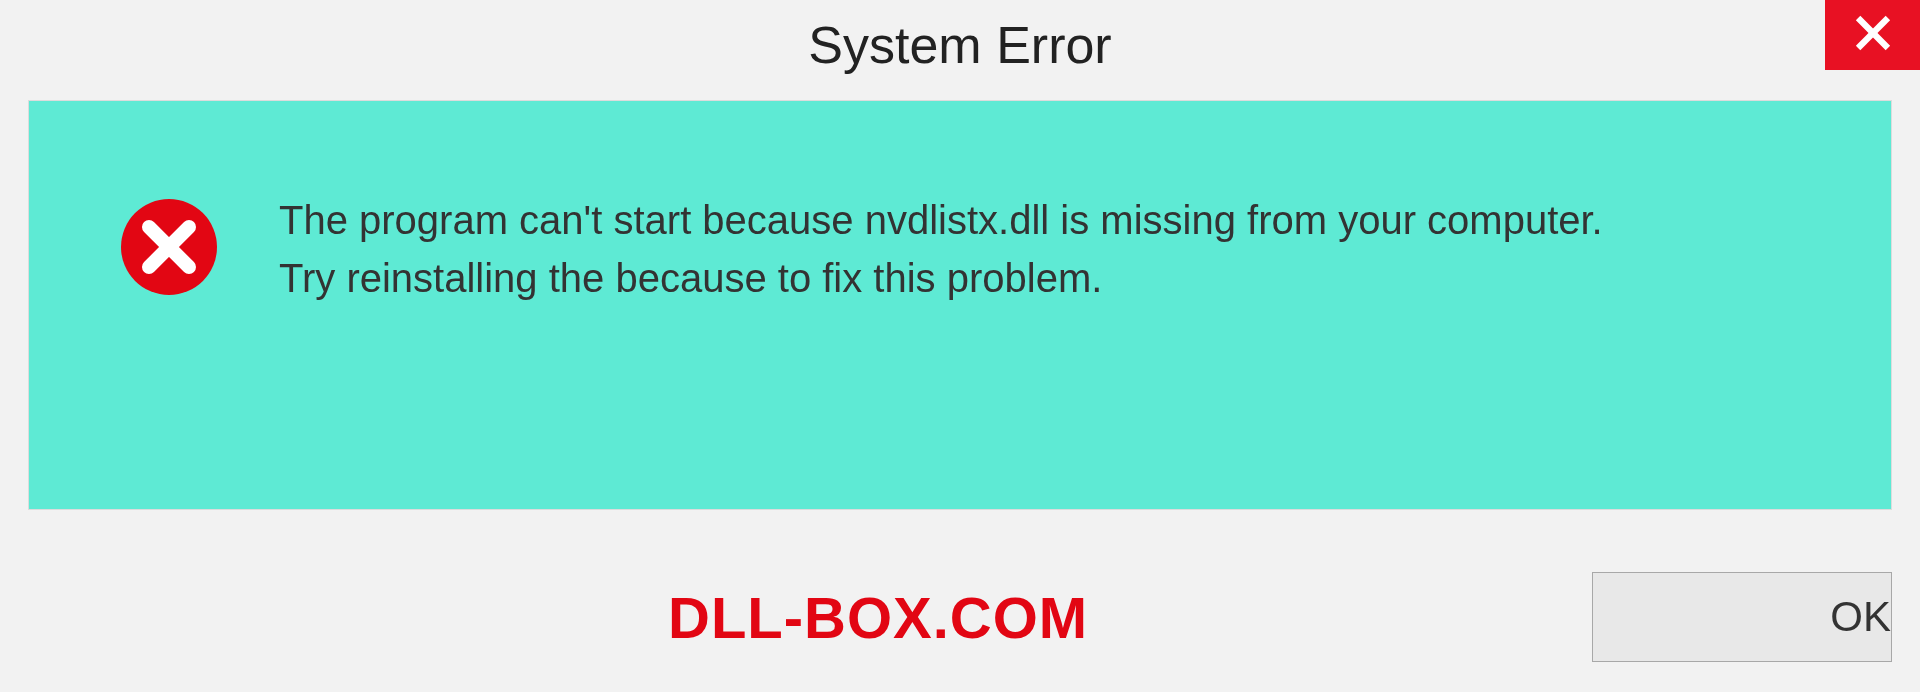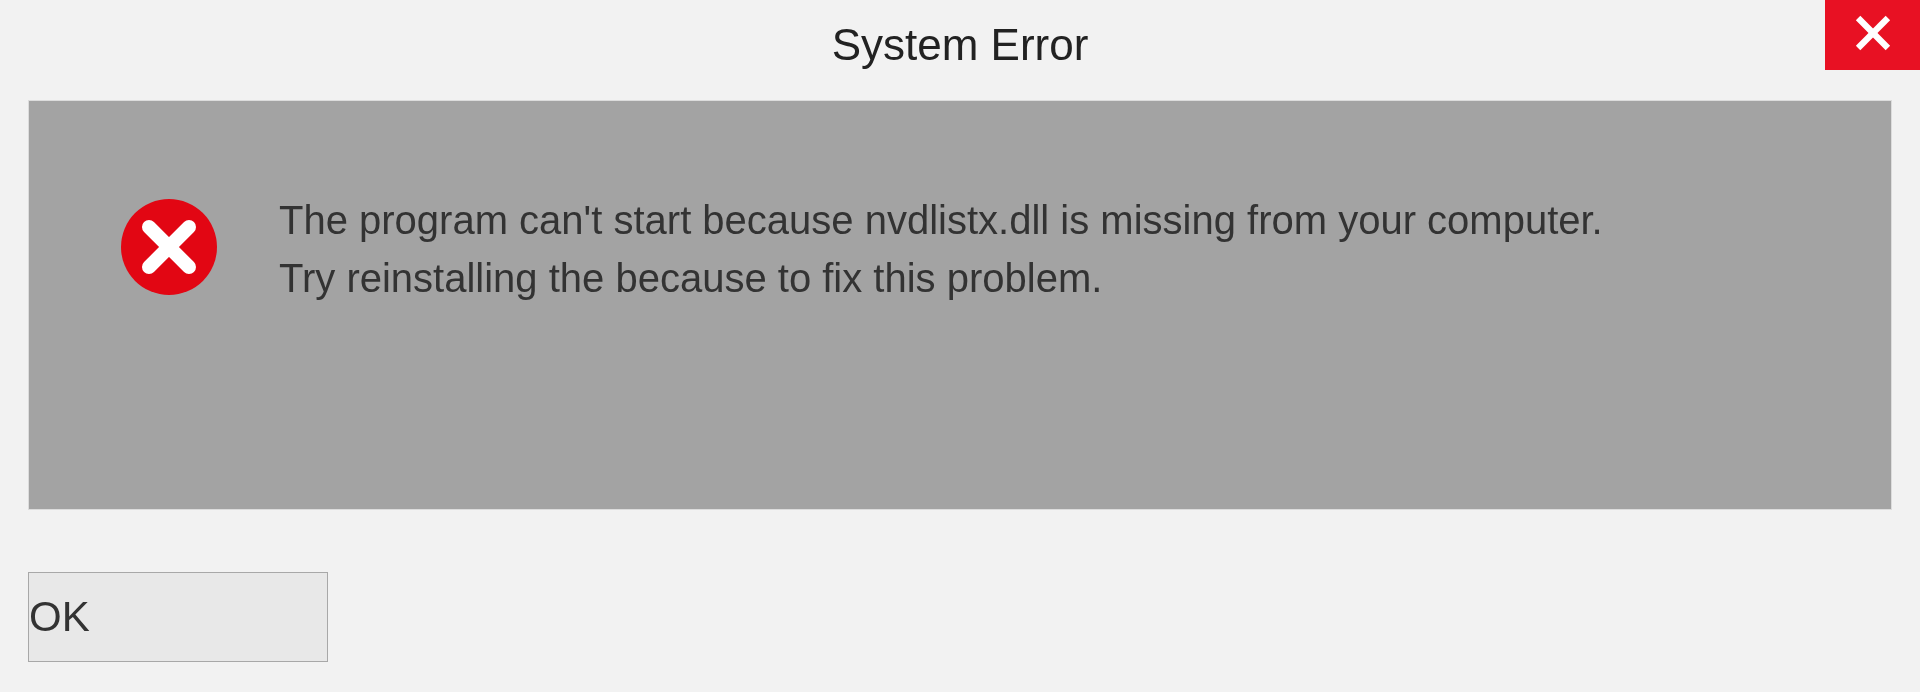--- a/index.html
+++ b/index.html
@@ -16,21 +16,21 @@
       overflow: hidden;
     }
     .titlebar {
       position: relative;
       height: 90px;
       display: flex;
       align-items: center;
       justify-content: center;
     }
     .title-text {
-      font-size: 44px;
+      font-size: 52px;
       font-weight: 400;
       color: #222;
     }
     .close-btn {
       position: absolute;
       top: 0;
       right: 0;
       width: 95px;
       height: 70px;
       background: #e81123;
@@ -38,21 +38,21 @@
       align-items: center;
       justify-content: center;
       cursor: pointer;
     }
     .close-btn svg {
       width: 38px;
       height: 38px;
     }
     .content-panel {
       margin: 10px 28px 0 28px;
-      background: #a3a3a3;
+      background: #5eead4;
       border: 1px solid #dcdcdc;
       height: 410px;
       display: flex;
       align-items: flex-start;
       padding: 90px 60px 40px 90px;
     }
     .error-icon {
       flex: 0 0 auto;
       width: 100px;
       height: 100px;
@@ -91,21 +91,21 @@
     }
     .ok-btn {
       width: 300px;
       height: 90px;
       background: #e8e8e8;
       border: 1px solid #a8a8a8;
       font-size: 42px;
       color: #333;
       display: flex;
       align-items: center;
-      justify-content: flex-start;
+      justify-content: flex-end;
       cursor: pointer;
     }
   </style>
 </head>
 <body>
 
 <div class="titlebar">
   <div class="title-text">System Error</div>
   <div class="close-btn">
     <span>
@@ -125,16 +125,17 @@
       <line x1="70" y1="30" x2="30" y2="70" stroke="#ffffff" stroke-width="14" stroke-linecap="round"></line>
     </svg>
   </div>
   <div class="message-block">
     <div class="message-line">The program can't start because nvdlistx.dll is missing from your computer.</div>
     <div class="message-line">Try reinstalling the because to fix this problem.</div>
   </div>
 </div>
 
 <div class="footer">
+  <div class="watermark">DLL-BOX.COM</div>
   <div class="ok-btn">
     <span>OK</span>
   </div>
 </div>
 
 </body></html>

